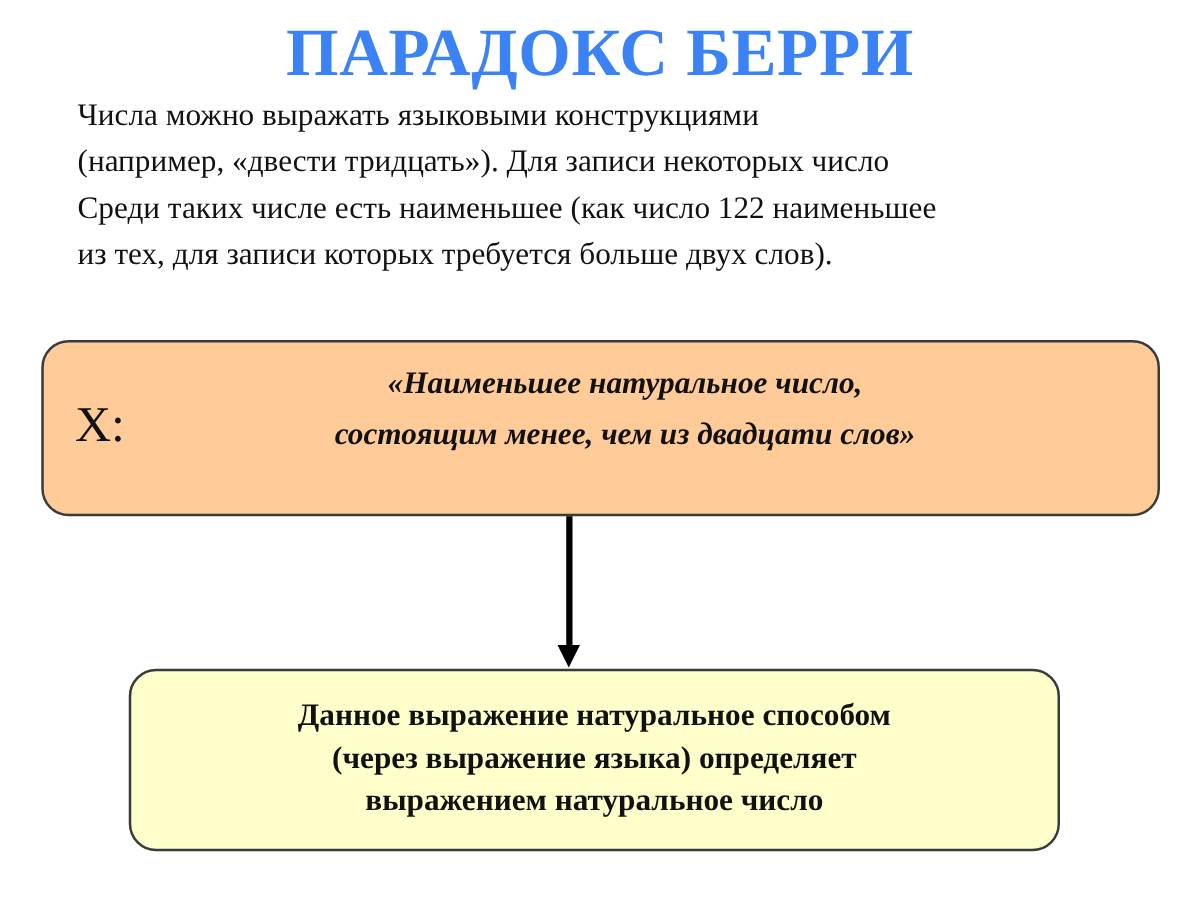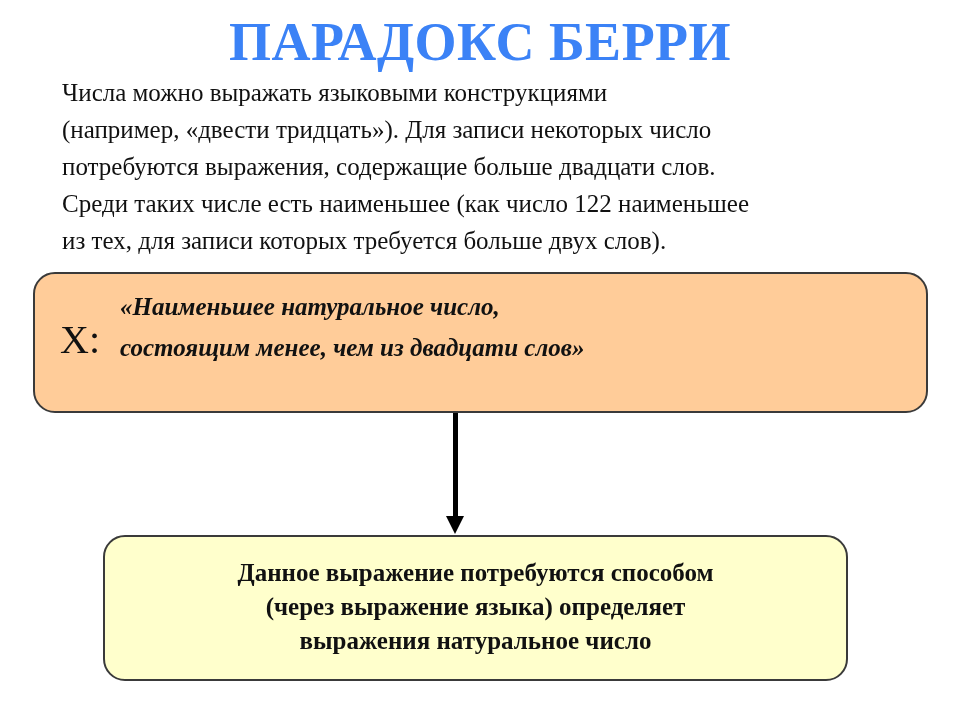--- a/index.html
+++ b/index.html
@@ -20,21 +20,21 @@
     .box-x {
       position: absolute; left: 33px; top: 272px; width: 895px; height: 141px;
       background: #ffcc99; border: 2px solid #3a3a3a; border-radius: 22px;
       box-sizing: border-box;
     }
     .x-label {
       position: absolute; left: 60px; top: 316px; font-size: 40px; color: #111;
       line-height: 48px;
     }
     .quote {
-      position: absolute; left: 120px; width: 760px; top: 286px; 
+      position: absolute; left: 120px; width: 760px; top: 286px; text-align: center;
       font-style: italic; font-weight: bold; font-size: 25px; line-height: 41px; color: #111;
     }
     .arrow-line {
       position: absolute; left: 453px; top: 413px; width: 5px; height: 105px; background: #000;
     }
     .arrow-head {
       position: absolute; left: 446px; top: 516px; width: 0; height: 0;
       border-left: 9px solid transparent; border-right: 9px solid transparent;
       border-top: 18px solid #000;
     }
@@ -48,33 +48,32 @@
     }
   </style>
 </head>
 <body>
 
 <div class="title">ПАРАДОКС БЕРРИ</div>
 
 <div class="intro">
   <div>Числа можно выражать языковыми конструкциями</div>
   <div>(например, «двести тридцать»). Для записи некоторых число</div>
-  <div>потребуются выражения, содержащие больше двадцати слов.</div>
   <div>Среди таких числе есть наименьшее (как число 122 наименьшее</div>
   <div>из тех, для записи которых требуется больше двух слов).</div>
 </div>
 
 <div class="box-x"></div>
 <div class="x-label">X:</div>
 <div class="quote">
   <div>«Наименьшее натуральное число,</div>
   <div>состоящим менее, чем из двадцати слов»</div>
 </div>
 
 <div class="arrow-line"></div>
 <div class="arrow-head"></div>
 
 <div class="box-result"></div>
 <div class="result-text">
-  <div>Данное выражение потребуются способом</div>
+  <div>Данное выражение натуральное способом</div>
   <div>(через выражение языка) определяет</div>
-  <div>выражения натуральное число</div>
+  <div>выражением натуральное число</div>
 </div>
 
 </body></html>

